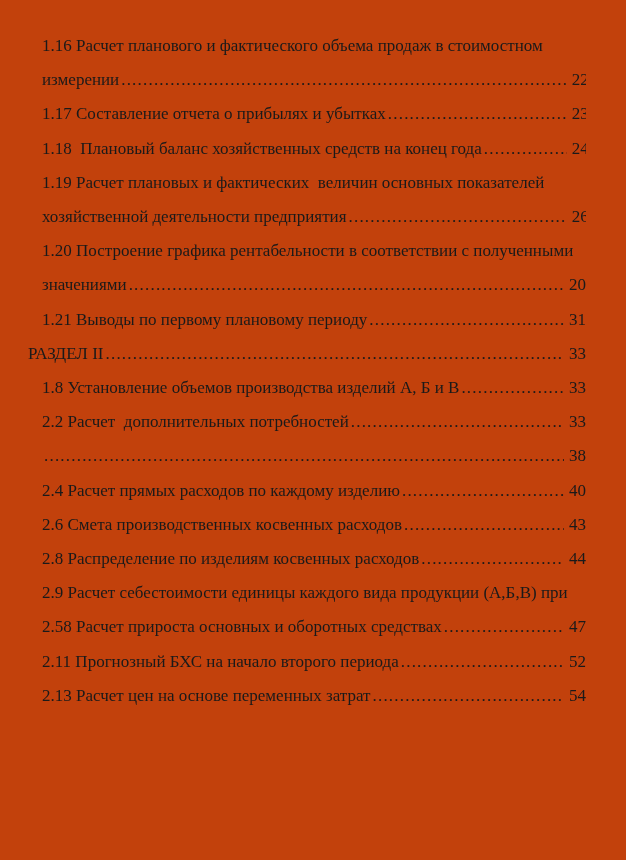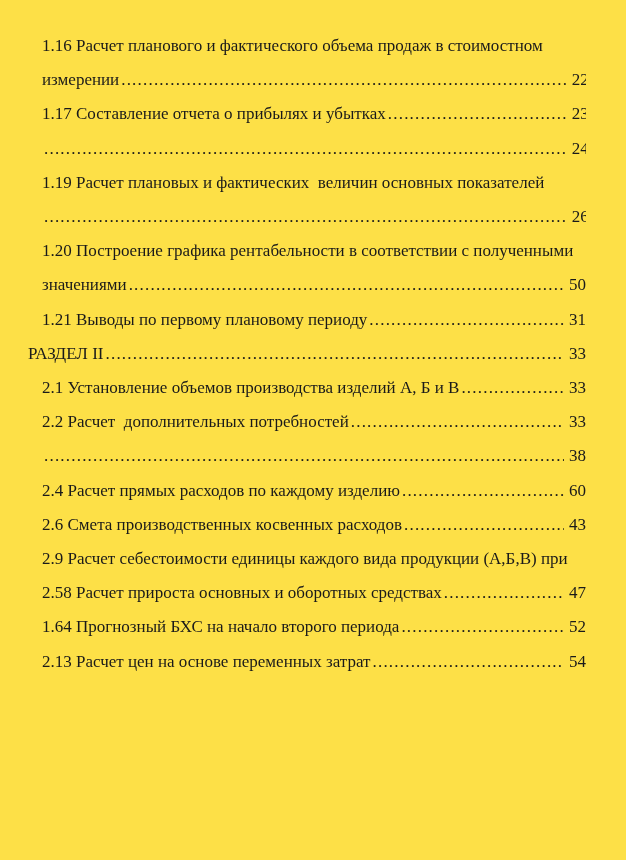--- a/index.html
+++ b/index.html
@@ -10,21 +10,21 @@
     overflow: hidden;
     background: #fffefa;
     color: #1a1a1a;
     font-family: "Liberation Serif", "DejaVu Serif", serif;
     font-size: 17px;
   }
   .page {
     width: 626px;
     height: 860px;
     padding: 29px 40px 0 28px;
-    background: #fde047;
+    background: #c2410c;
   }
   .toc-list { width: 100%; }
   .entry { padding-left: 14px; }
   .entry.section { padding-left: 0; }
   .line {
     white-space: pre;
     line-height: 34.2px;
     overflow: hidden;
   }
   .lastline {
@@ -68,41 +68,43 @@
       <div class="line lastline">
         <span class="line-text">1.17 Составление отчета о прибылях и убытках</span>
         <span class="dots"></span>
         <span class="pagenum overhang">23.</span>
       </div>
     </div>
   </div>
       <div class="entry">
     <div class="entry-lines">
       <div class="line lastline">
+        <span class="line-text">1.18  Плановый баланс хозяйственных средств на конец года</span>
         <span class="dots"></span>
         <span class="pagenum overhang">24.</span>
       </div>
     </div>
   </div>
       <div class="entry">
     <div class="entry-lines">
       <div class="line">1.19 Расчет плановых и фактических  величин основных показателей</div>
           <div class="line lastline">
+        <span class="line-text">хозяйственной деятельности предприятия</span>
         <span class="dots"></span>
         <span class="pagenum overhang">26.</span>
       </div>
     </div>
   </div>
       <div class="entry">
     <div class="entry-lines">
       <div class="line">1.20 Построение графика рентабельности в соответствии с полученными</div>
           <div class="line lastline">
         <span class="line-text">значениями</span>
         <span class="dots"></span>
-        <span class="pagenum">50</span>
+        <span class="pagenum">20</span>
       </div>
     </div>
   </div>
       <div class="entry">
     <div class="entry-lines">
       <div class="line lastline">
         <span class="line-text">1.21 Выводы по первому плановому периоду</span>
         <span class="dots"></span>
         <span class="pagenum">31</span>
       </div>
@@ -113,21 +115,21 @@
       <div class="line lastline">
         <span class="line-text">РАЗДЕЛ II</span>
         <span class="dots"></span>
         <span class="pagenum">33</span>
       </div>
     </div>
   </div>
       <div class="entry">
     <div class="entry-lines">
       <div class="line lastline">
-        <span class="line-text">2.1 Установление объемов производства изделий А, Б и В</span>
+        <span class="line-text">1.8 Установление объемов производства изделий А, Б и В</span>
         <span class="dots"></span>
         <span class="pagenum">33</span>
       </div>
     </div>
   </div>
       <div class="entry">
     <div class="entry-lines">
       <div class="line lastline">
         <span class="line-text">2.2 Расчет  дополнительных потребностей</span>
         <span class="dots"></span>
@@ -141,51 +143,60 @@
         <span class="dots"></span>
         <span class="pagenum">38</span>
       </div>
     </div>
   </div>
       <div class="entry">
     <div class="entry-lines">
       <div class="line lastline">
         <span class="line-text">2.4 Расчет прямых расходов по каждому изделию</span>
         <span class="dots"></span>
-        <span class="pagenum">60</span>
+        <span class="pagenum">40</span>
       </div>
     </div>
   </div>
       <div class="entry">
     <div class="entry-lines">
       <div class="line lastline">
         <span class="line-text">2.6 Смета производственных косвенных расходов</span>
         <span class="dots"></span>
         <span class="pagenum">43</span>
       </div>
     </div>
   </div>
       <div class="entry">
     <div class="entry-lines">
+      <div class="line lastline">
+        <span class="line-text">2.8 Распределение по изделиям косвенных расходов</span>
+        <span class="dots"></span>
+        <span class="pagenum">44</span>
+      </div>
+    </div>
+  </div>
+      <div class="entry">
+    <div class="entry-lines">
       <div class="line">2.9 Расчет себестоимости единицы каждого вида продукции (А,Б,В) при</div>
     </div>
   </div>
       <div class="entry">
     <div class="entry-lines">
       <div class="line lastline">
         <span class="line-text">2.58 Расчет прироста основных и оборотных средствах</span>
         <span class="dots"></span>
         <span class="pagenum">47</span>
       </div>
     </div>
   </div>
       <div class="entry">
     <div class="entry-lines">
       <div class="line lastline">
-        <span class="line-text">1.64 Прогнозный БХС на начало второго периода</span>
+        <span class="line-text">2.11 Прогнозный БХС на начало второго периода</span>
         <span class="dots"></span>
         <span class="pagenum">52</span>
       </div>
     </div>
   </div>
       <div class="entry">
     <div class="entry-lines">
       <div class="line lastline">
         <span class="line-text">2.13 Расчет цен на основе переменных затрат</span>
         <span class="dots"></span>

